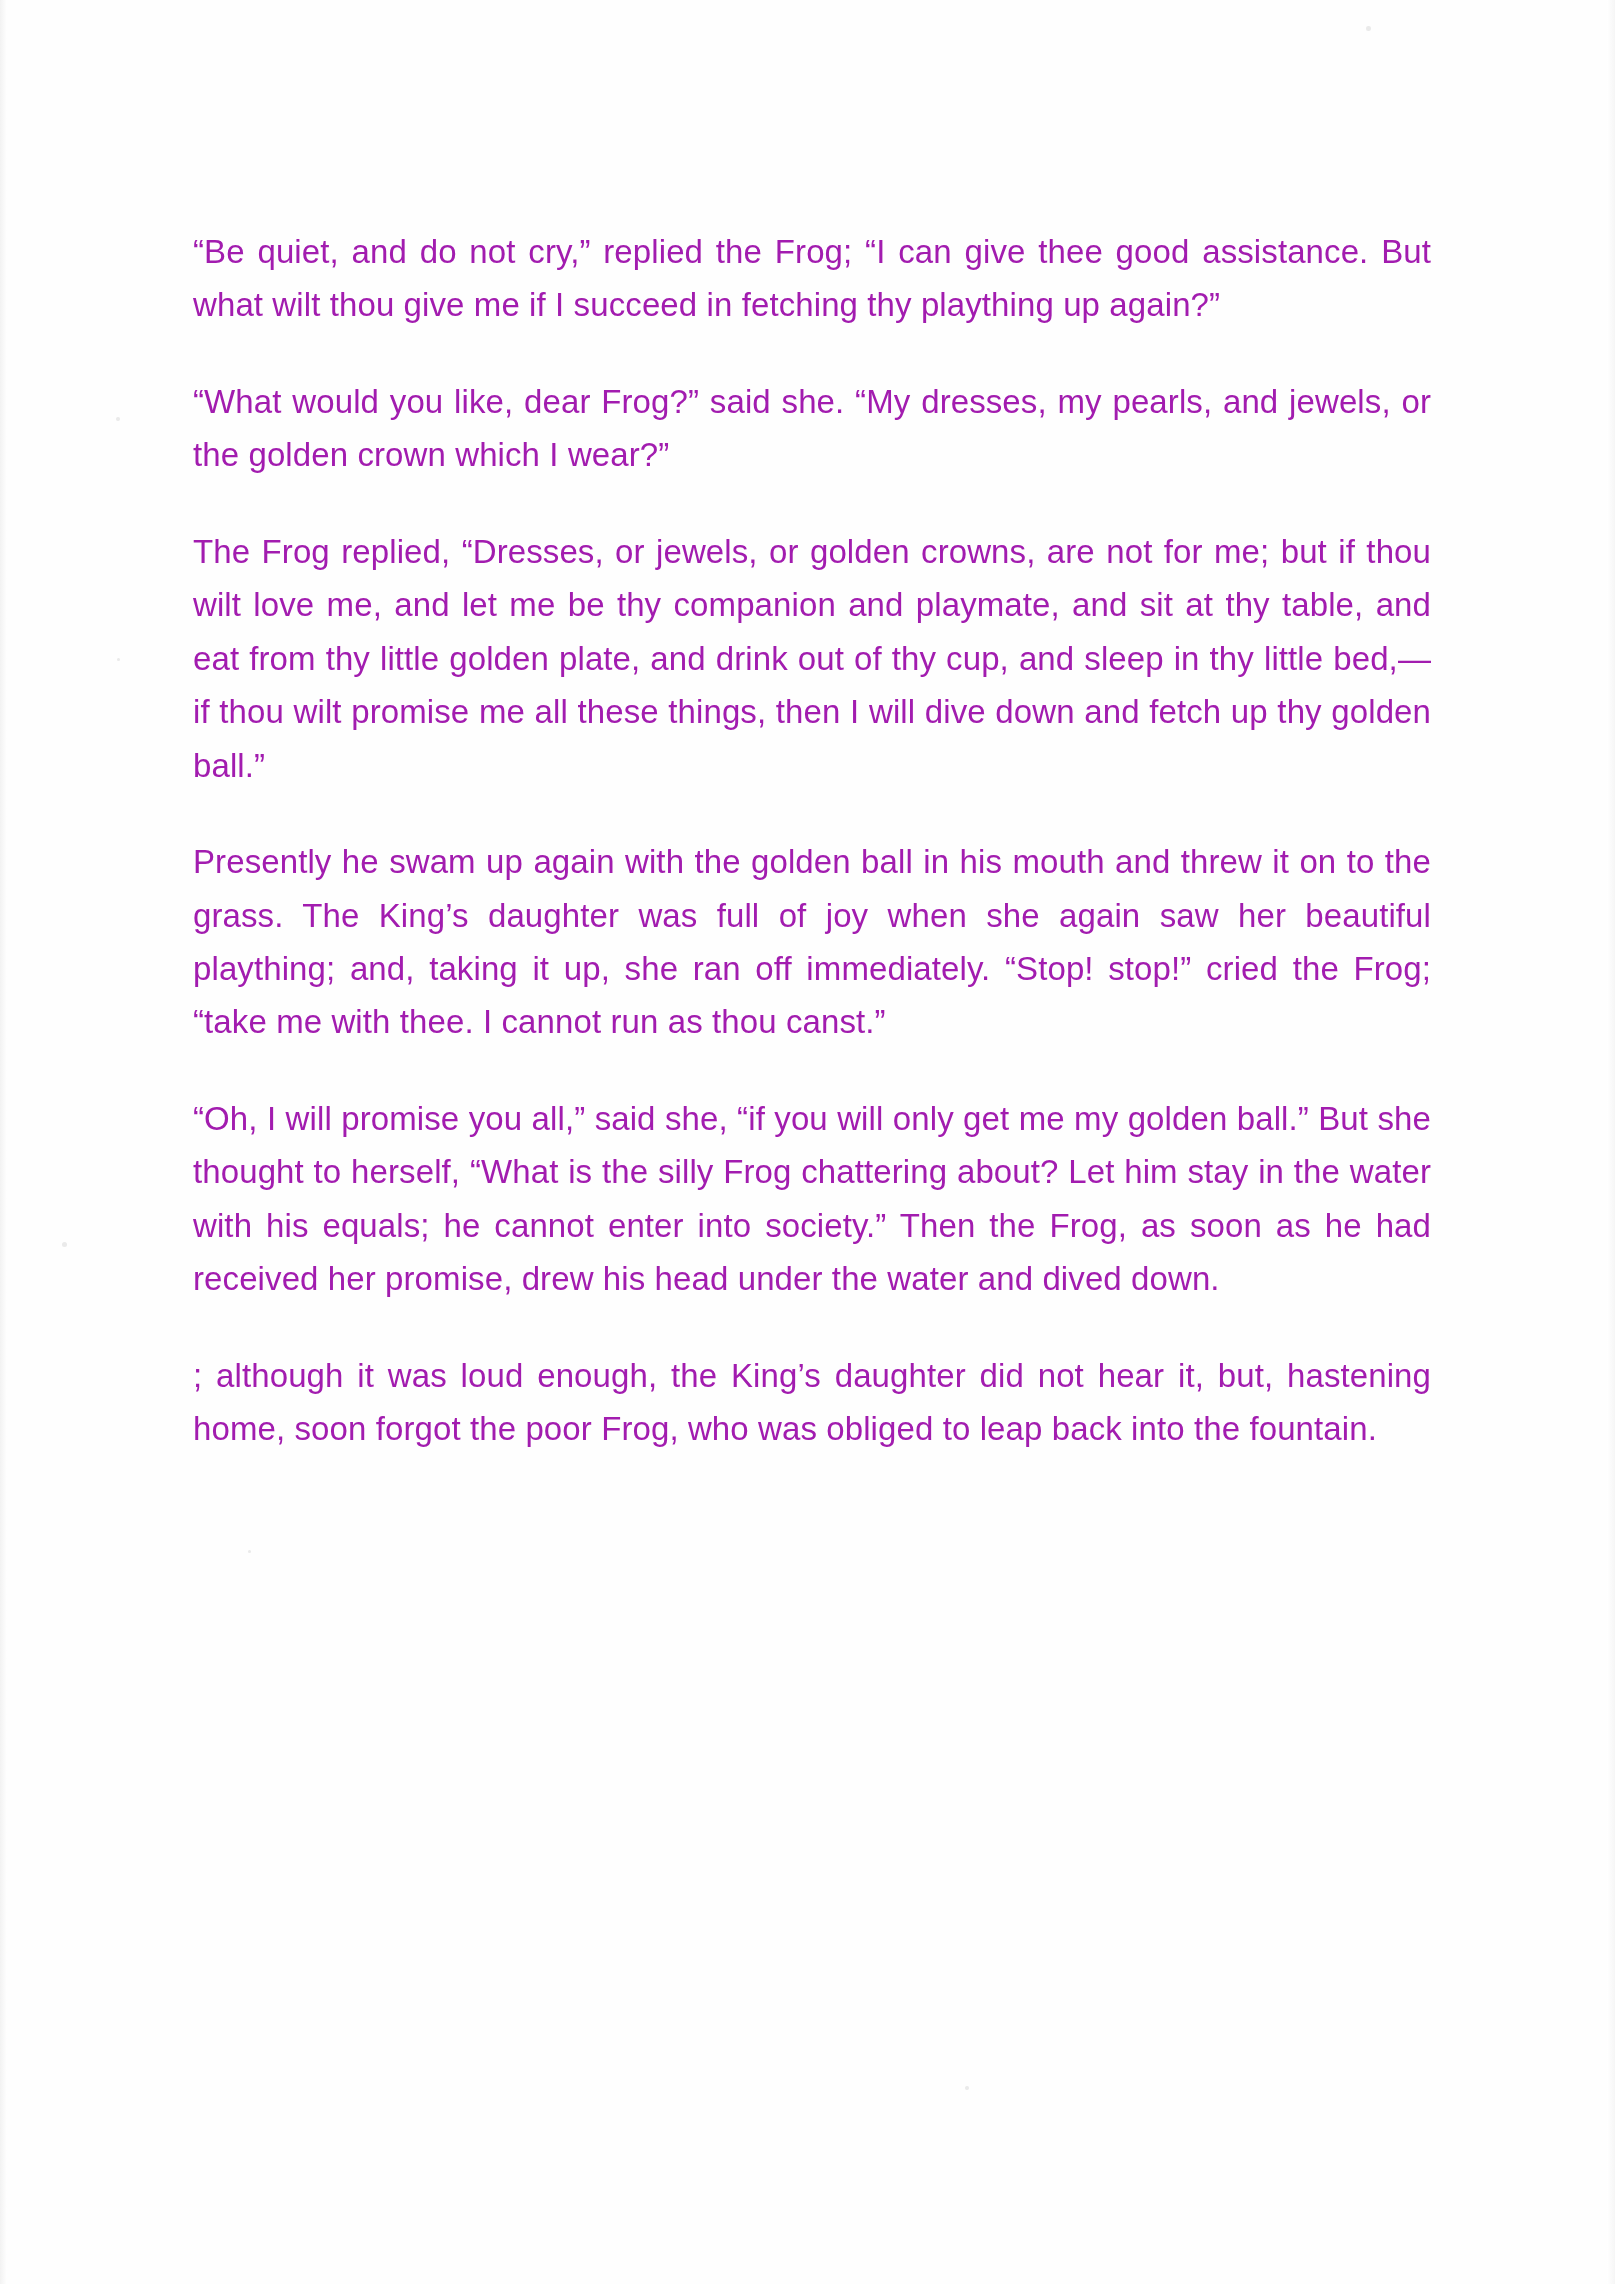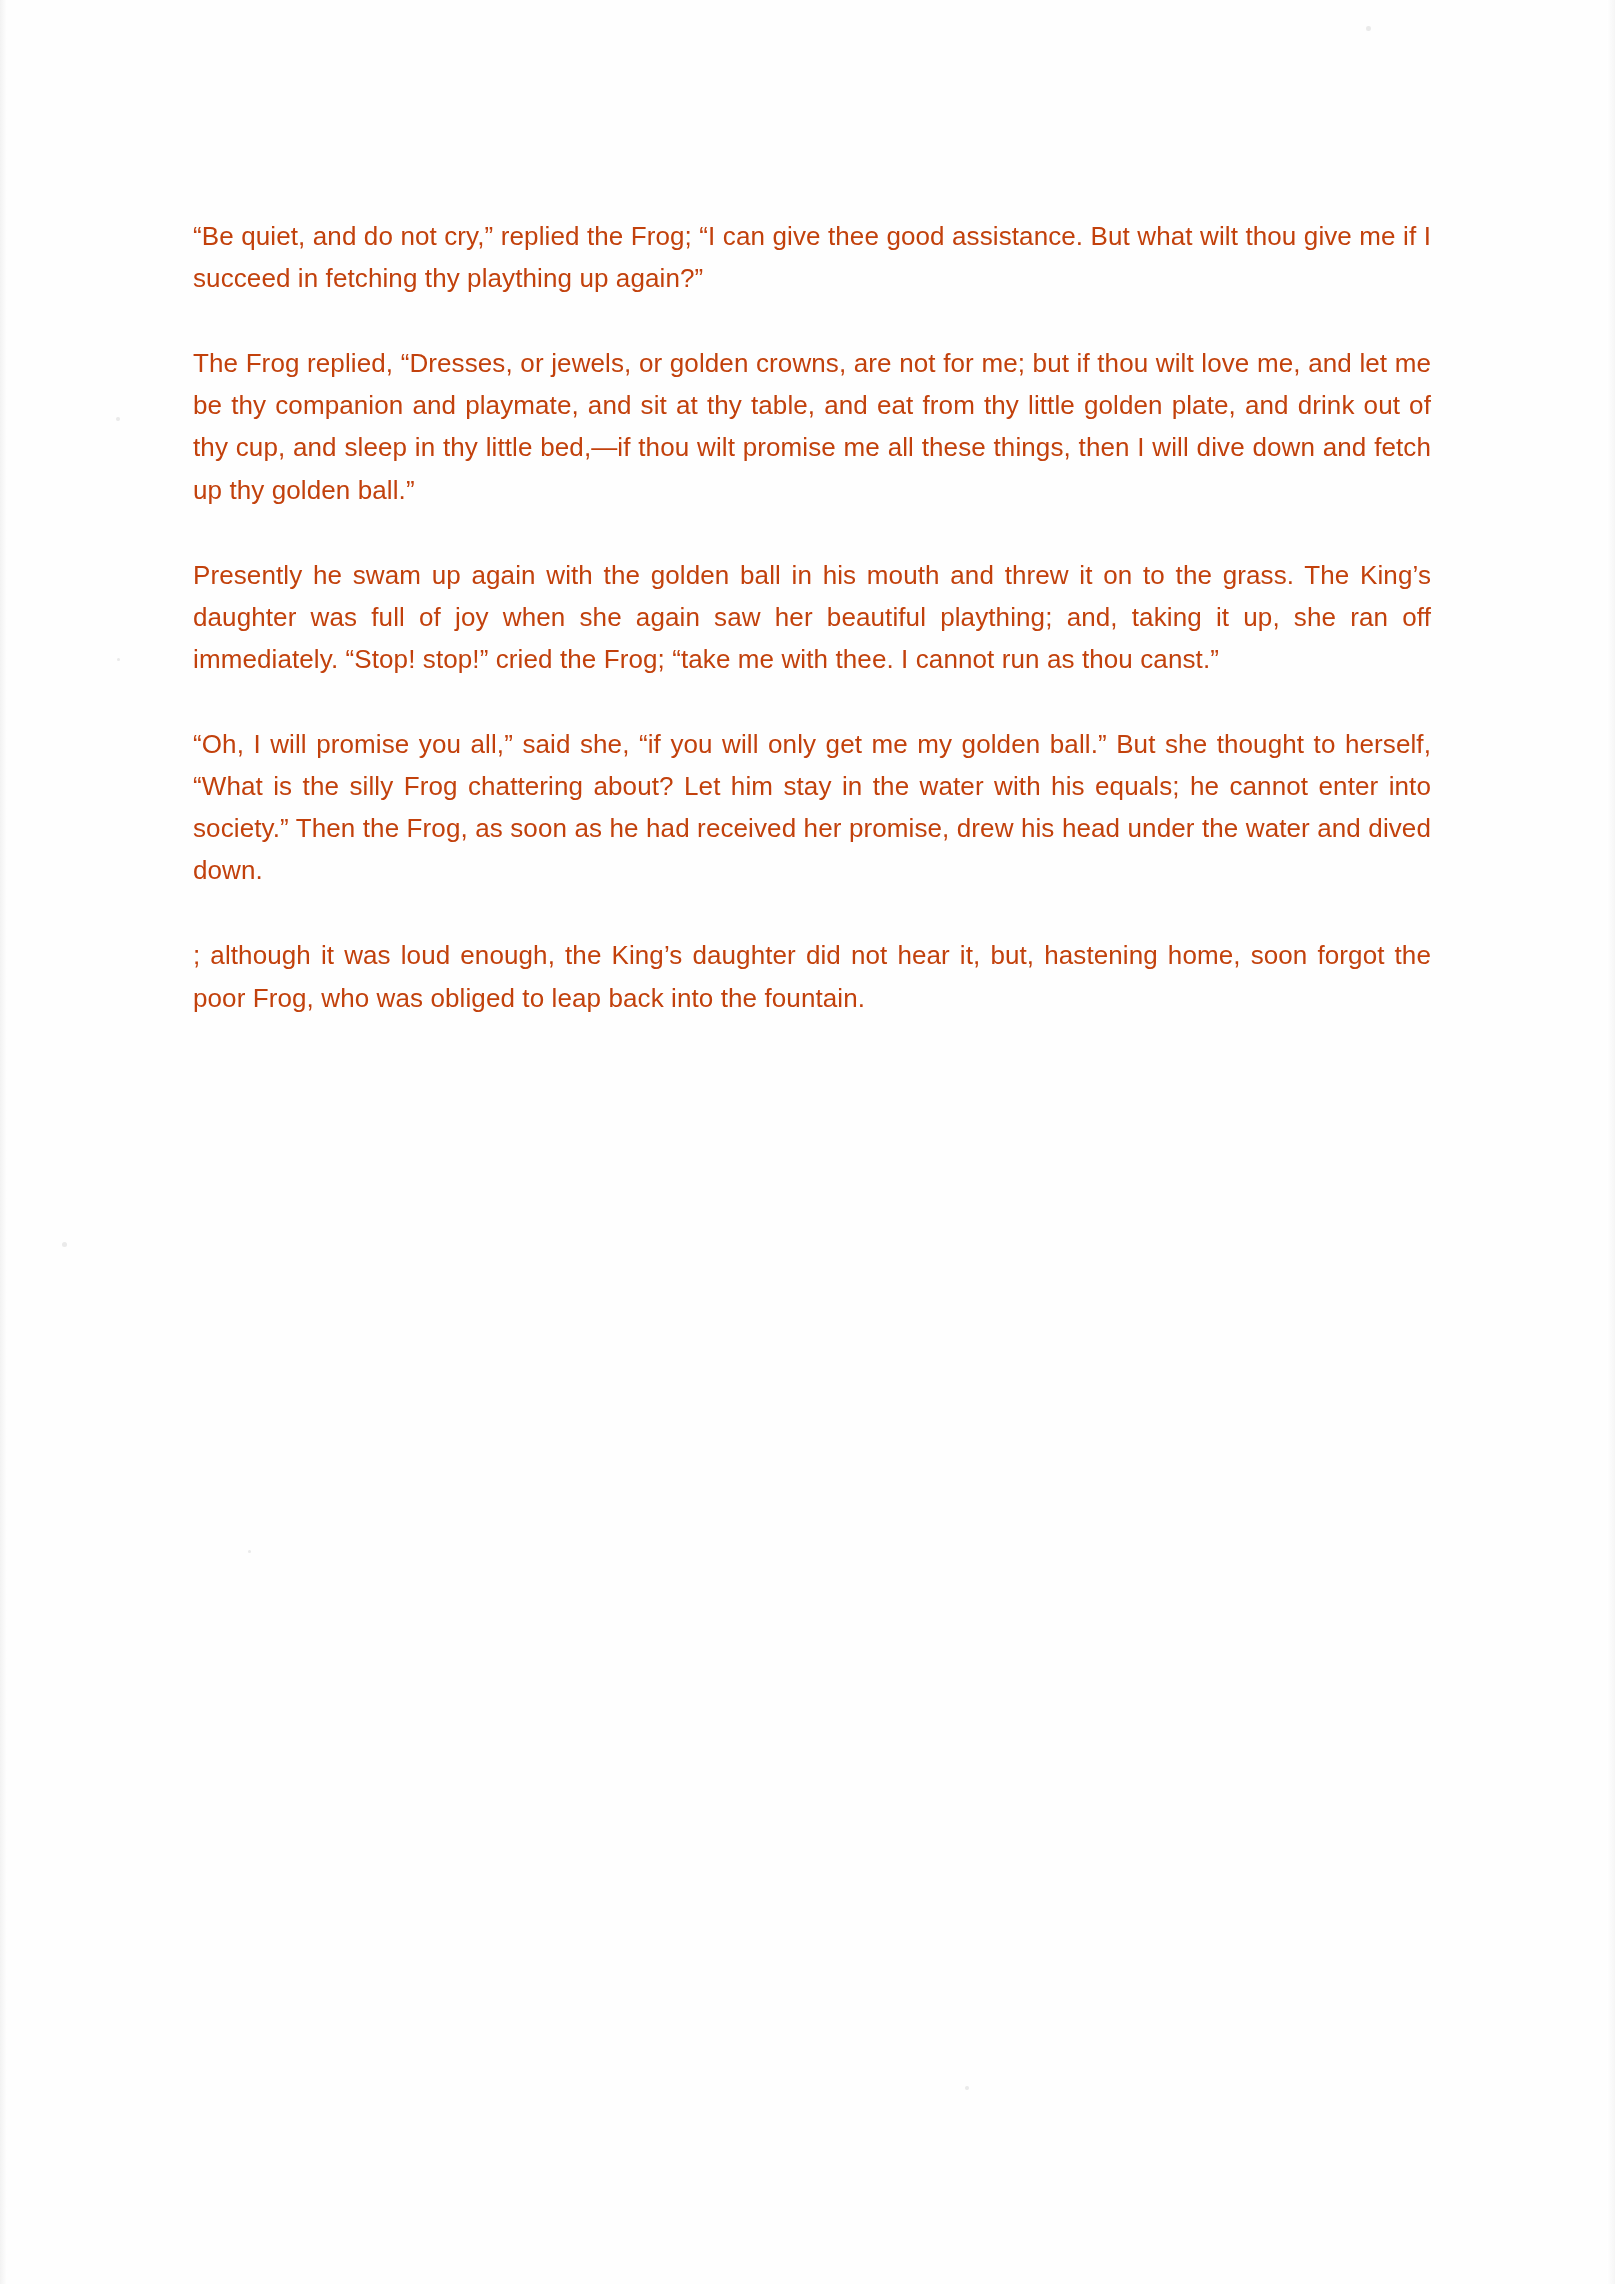--- a/index.html
+++ b/index.html
@@ -23,27 +23,27 @@
     height: 2284px;
     background: #fefefe;
   }
   .text-column {
     position: absolute;
     left: 193px;
     top: 215px;
     width: 1238px;
   }
   p.para {
-    margin: 0 0 43px 0;
-    font-size: 26px;
+    margin: 10px 0 43px 0;
+    font-size: 33px;
     line-height: 1.62;
     text-align: justify;
     text-justify: inter-word;
     letter-spacing: 0.1px;
-    color: #c2410c;
+    color: #a21caf;
   }
   p.para:last-child {
     margin-bottom: 0;
   }
   
   .speck {
     position: absolute;
     background: #d9d9d9;
     border-radius: 50%;
     opacity: 0.55;
@@ -77,20 +77,21 @@
 
   <div class="speck" style="left:1366px; top:26px; width:4.6px; height:4.6px;"></div>
   <div class="speck" style="left:116px; top:417px; width:3.9px; height:3.9px;"></div>
   <div class="speck" style="left:117px; top:658px; width:3.3px; height:3.3px;"></div>
   <div class="speck" style="left:62px; top:1242px; width:5.2px; height:5.2px;"></div>
   <div class="speck" style="left:965px; top:2086px; width:3.9px; height:3.9px;"></div>
   <div class="speck" style="left:248px; top:1550px; width:3.3px; height:3.3px;"></div>
 
   <div class="text-column">
     <p class="para">“Be quiet, and do not cry,” replied the Frog; “I can give thee good assistance. But what wilt thou give me if I succeed in fetching thy plaything up again?”</p>
+    <p class="para">“What would you like, dear Frog?” said she. “My dresses, my pearls, and jewels, or the golden crown which I wear?”</p>
     <p class="para">The Frog replied, “Dresses, or jewels, or golden crowns, are not for me; but if thou wilt love me, and let me be thy companion and playmate, and sit at thy table, and eat from thy little golden plate, and drink out of thy cup, and sleep in thy little bed,—if thou wilt promise me all these things, then I will dive down and fetch up thy golden ball.”</p>
     <p class="para">Presently he swam up again with the golden ball in his mouth and threw it on to the grass. The King’s daughter was full of joy when she again saw her beautiful plaything; and, taking it up, she ran off immediately. “Stop! stop!” cried the Frog; “take me with thee. I cannot run as thou canst.”</p>
     <p class="para">“Oh, I will promise you all,” said she, “if you will only get me my golden ball.” But she thought to herself, “What is the silly Frog chattering about? Let him stay in the water with his equals; he cannot enter into society.” Then the Frog, as soon as he had received her promise, drew his head under the water and dived down.</p>
     <p class="para">; although it was loud enough, the King’s daughter did not hear it, but, hastening home, soon forgot the poor Frog, who was obliged to leap back into the fountain.</p>
   </div>
 
 </div>
 
 
 </body></html>

